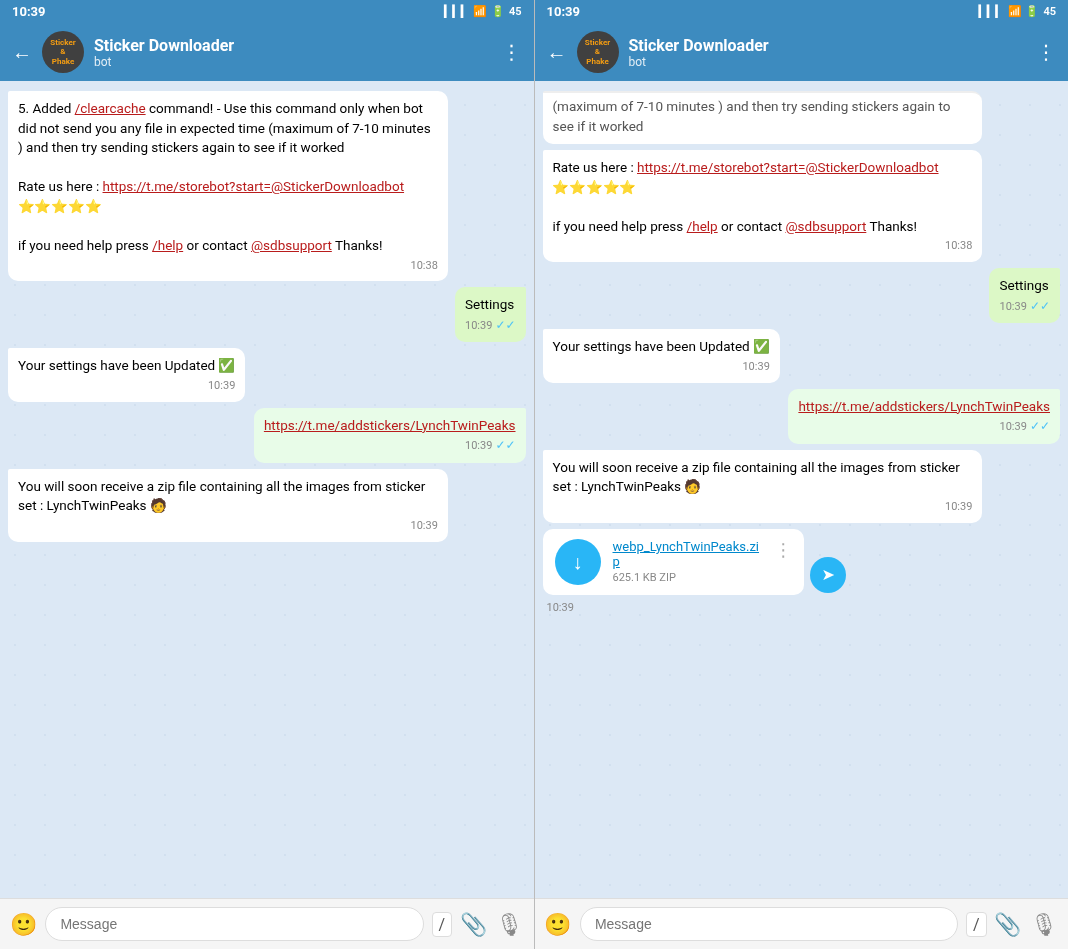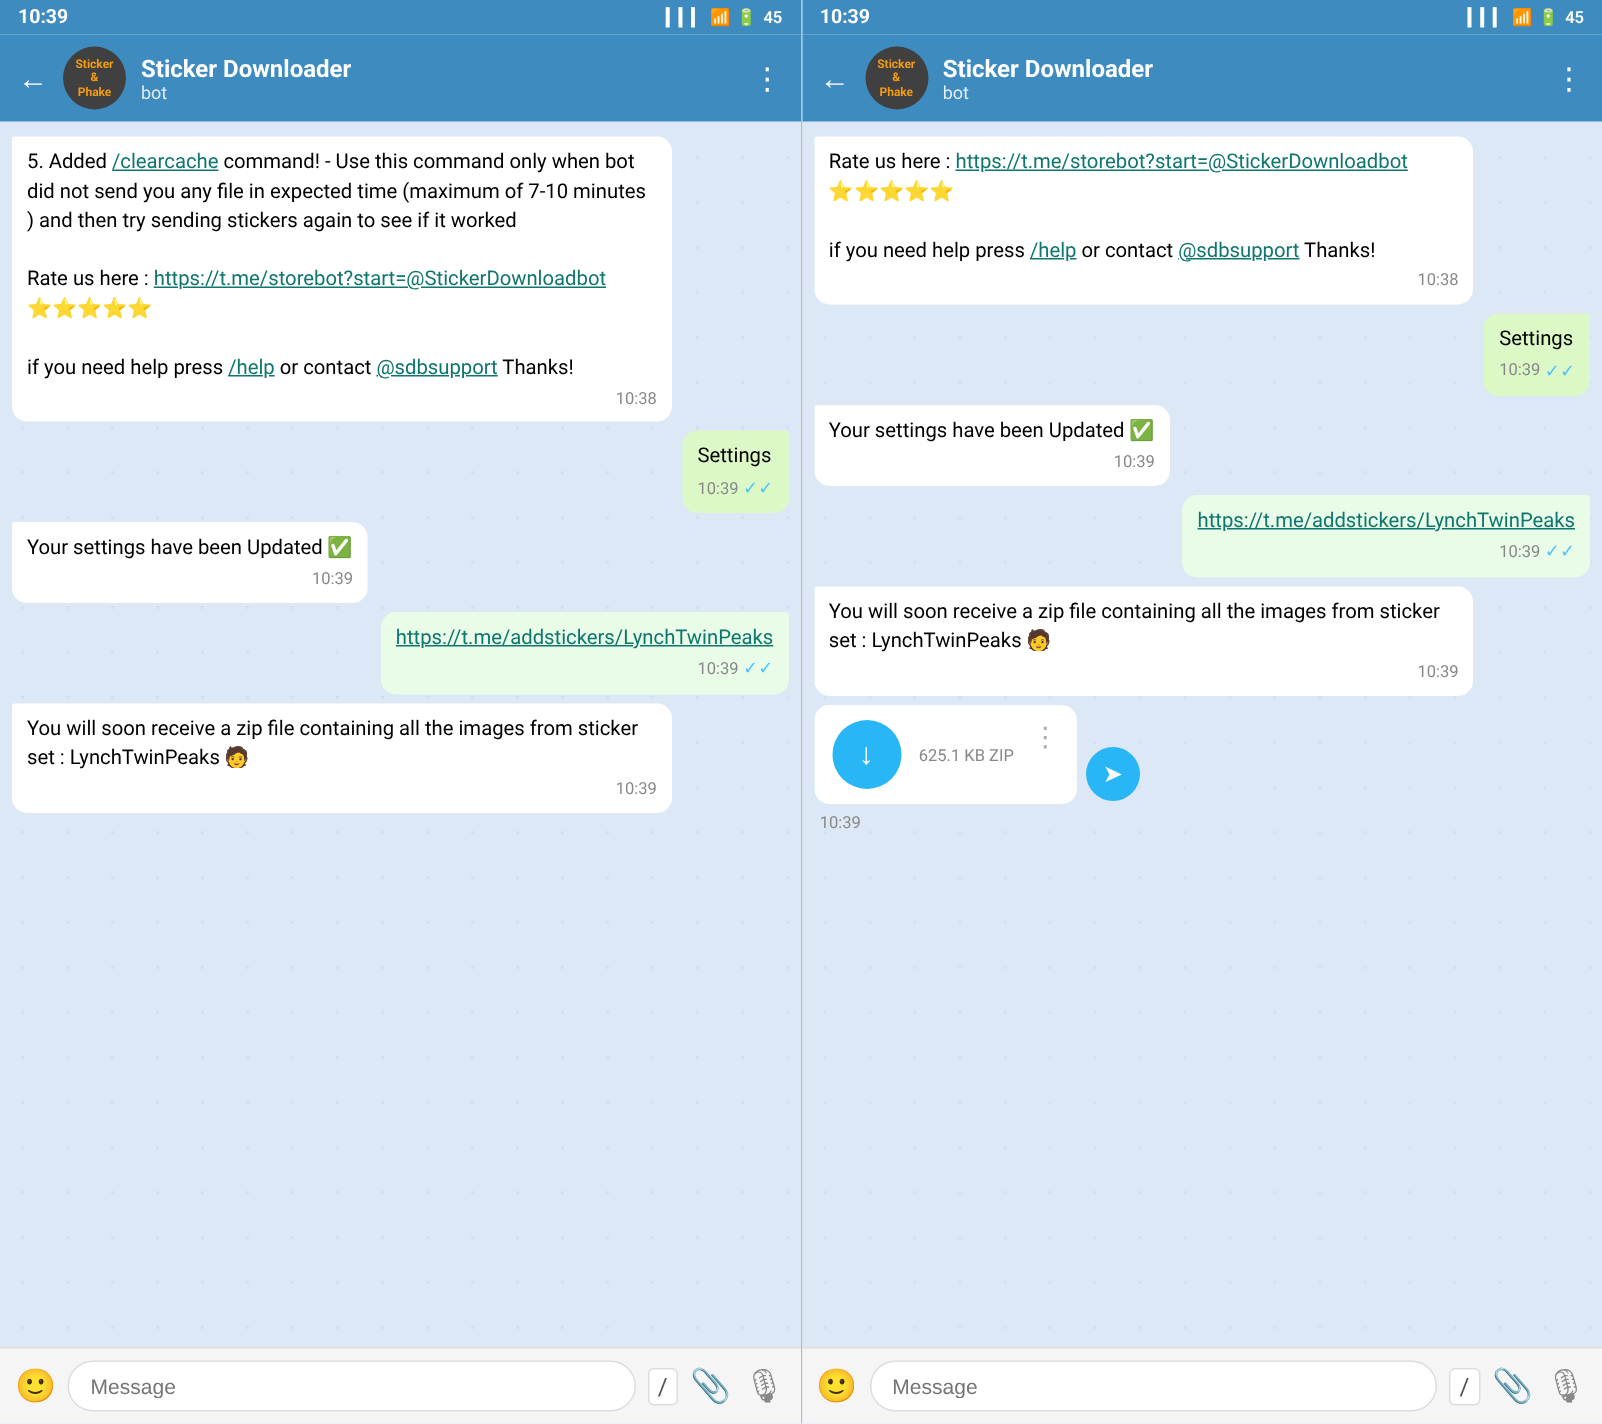--- a/index.html
+++ b/index.html
@@ -175,21 +175,21 @@
       justify-content: flex-end;
       gap: 3px;
     }
 
     .check-marks {
       color: #4fc3f7;
       font-size: 12px;
     }
 
     .link-text {
-      color: #0f766e;
+      color: #b91c1c;
       text-decoration: underline;
       cursor: pointer;
     }
 
     
     .input-bar {
       background: #f5f5f5;
       padding: 8px 10px;
       display: flex;
       align-items: center;
@@ -380,20 +380,23 @@
       </div>
       <div class="header-info">
         <div class="header-title">Sticker Downloader</div>
         <div class="header-subtitle">bot</div>
       </div>
       <span class="menu-dots">⋮</span>
     </div>
 
     <div class="messages-area">
 
+      <div class="message-bubble message-incoming" style="border-top:2px solid #eee; padding-top:4px;">
+        <span style="color:#555;">(maximum of 7-10 minutes ) and then try sending stickers again to see if it worked</span>
+      </div>
 
       <div class="message-bubble message-incoming">
         <span>Rate us here : </span><span class="link-text">https://t.me/storebot?start=@StickerDownloadbot</span><span> ⭐⭐⭐⭐⭐</span>
         <br><br>
         <span>if you need help press </span><span class="link-text">/help</span><span> or contact </span><span class="link-text">@sdbsupport</span><span> Thanks!</span>
         <div class="message-time">
           <span>10:38</span>
         </div>
       </div>
 
@@ -424,20 +427,21 @@
         <span>You will soon receive a zip file containing all the images from sticker set : LynchTwinPeaks 🧑</span>
         <div class="message-time">
           <span>10:39</span>
         </div>
       </div>
 
       <div style="display:flex; align-items:flex-end; gap:6px; align-self:flex-start; max-width:90%;">
         <div class="file-bubble">
           <div class="download-circle">↓</div>
           <div class="file-info">
+            <div class="file-name">webp_LynchTwinPeaks.zip</div>
             <div class="file-size">625.1 KB ZIP</div>
           </div>
           <span class="three-dots-file">⋮</span>
         </div>
         <div style="display:flex;flex-direction:column;align-items:flex-end;gap:4px;">
           <div class="share-circle">➤</div>
         </div>
       </div>
       <div style="text-align:left; font-size:11px; color:#888; padding-left:4px; align-self:flex-start;">
         <span>10:39</span>

